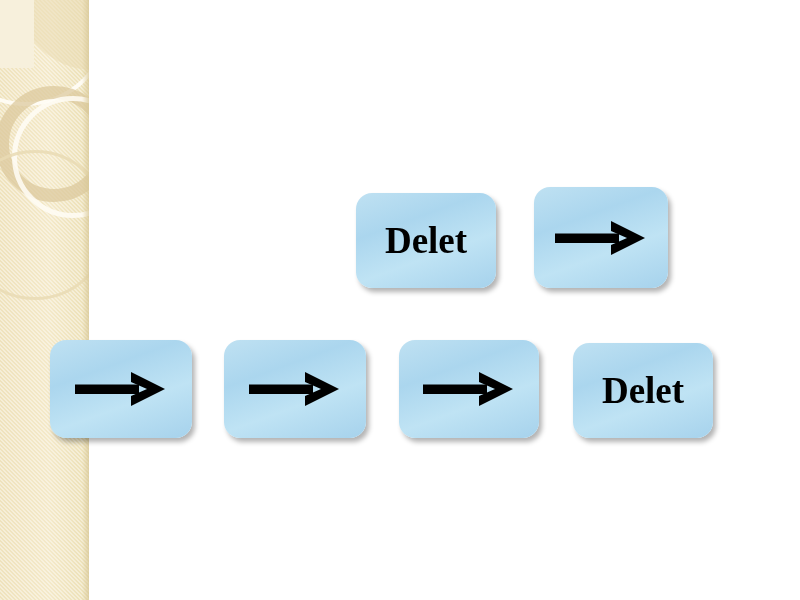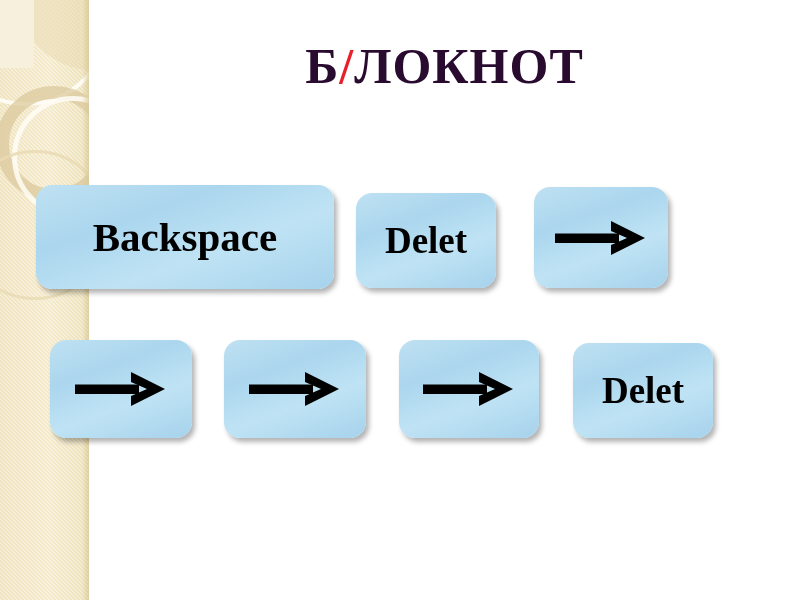--- a/index.html
+++ b/index.html
@@ -168,25 +168,21 @@
   <div id="sidebar">
     <div class="deco-blob"></div>
     <div id="sidebar-topblock"></div>
     <div class="deco-arc-big"></div>
     <div class="deco-ring-thick"></div>
     <div class="deco-ring-light"></div>
     <div class="deco-arc-low"></div>
     <div id="sidebar-edge"></div>
   </div>
 
-  <div id="title"><span>Б</span><span class="slash">/</span><span>ЛОКНОТ</span></div>
-
-  <div class="keybox" id="key-backspace">
-    <span class="label">Backspace</span>
-  </div>
+
 
   <div class="keybox" id="key-delete-1">
     <span class="label">Delet</span>
   </div>
 
   <div class="keybox" id="key-arrow-1">
     <svg class="arrow-svg" width="96" height="46" viewBox="0 0 96 46">
       <rect x="2" y="18.5" width="64" height="9.5" fill="#000"></rect>
       <path d="M58 6 L92 23 L58 40 L58 30 L74 23 L58 16 Z" fill="#000"></path>
     </svg>

